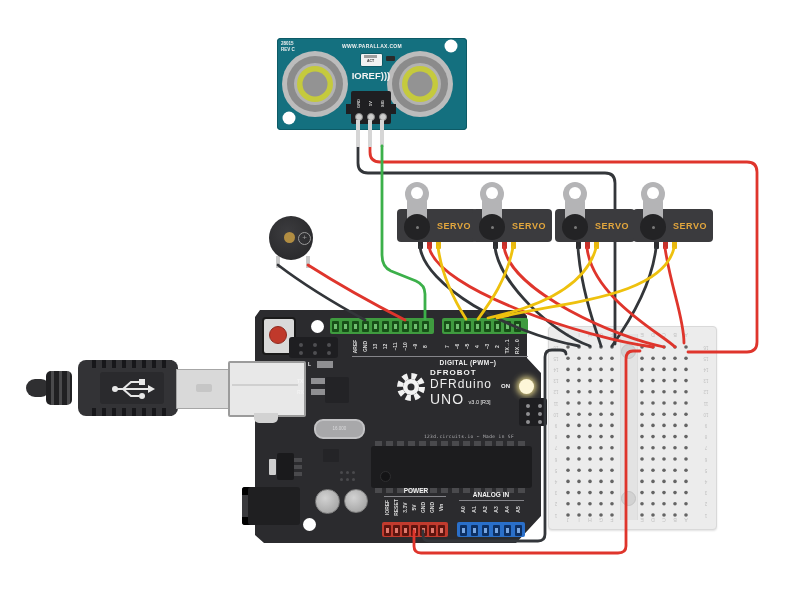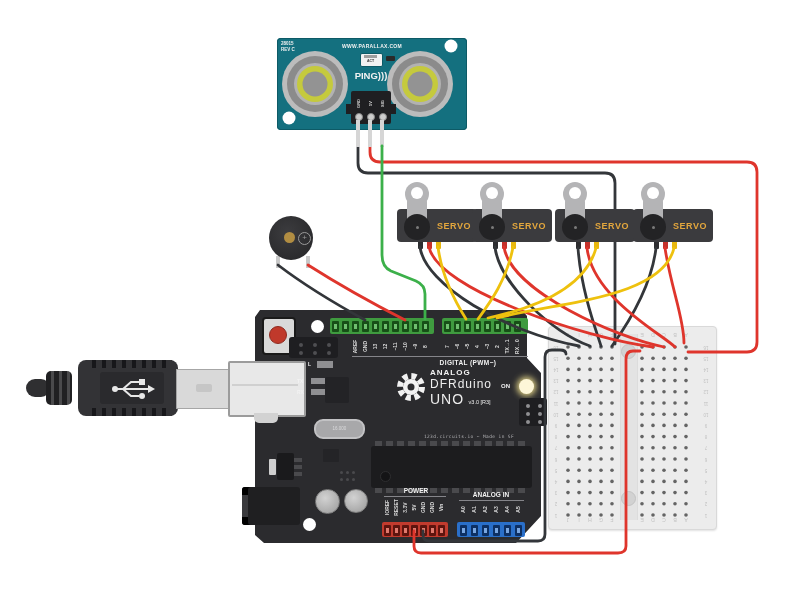--- a/index.html
+++ b/index.html
@@ -395,21 +395,21 @@
   <div class="abs" style="left:311px;top:389px;width:14px;height:6px;background:#8f8f92;"></div>
 
   <div class="abs" style="left:325px;top:377px;width:24px;height:26px;background:#232326;border-radius:2px;"></div>
 
   <svg class="abs" style="left:393px;top:369px;" width="36" height="36" viewBox="0 0 36 36">
     <circle cx="18" cy="18" r="11" fill="none" stroke="#f2f2f2" stroke-width="6" stroke-dasharray="5 3.64"></circle>
     <circle cx="18" cy="18" r="8" fill="#f2f2f2"></circle>
     <circle cx="18" cy="18" r="3.5" fill="#2b2b2e"></circle>
   </svg>
 
-  <div class="tinyw" style="left:430px;top:368px;font-size:8px;font-weight:bold;letter-spacing:1px;">ANALOG</div>
+  <div class="tinyw" style="left:430px;top:368px;font-size:8px;font-weight:bold;letter-spacing:1px;">DFROBOT</div>
   <div class="tinyw" style="left:430px;top:377px;font-size:12px;letter-spacing:1px;color:#ededed;">DFRduino</div>
   <div class="abs" style="left:430px;top:390px;color:#ededed;">
     <span style="font-size:14px;letter-spacing:1px;">UNO</span>
     <span style="font-size:5.5px;">v3.0 [R3]</span>
   </div>
 
   <span class="tinyw" style="left:501px;top:383px;font-size:6px;font-weight:bold;">ON</span>
   <div class="abs" style="left:519px;top:379px;width:15px;height:15px;border-radius:50%;background:#fdf6d8;box-shadow:0 0 6px 2px rgba(255,238,150,.9);"></div>
 
   <div class="abs" style="left:519px;top:398px;width:28px;height:28px;background:#1e1e21;border-radius:3px;"></div>
@@ -476,21 +476,21 @@
         <circle cx="174" cy="9" r="6.5" fill="#fff"></circle>
     </g>
   </svg>
   <div class="tinyw" style="left:281px;top:41px;font-size:4.5px;font-weight:bold;">28015</div>
   <div class="tinyw" style="left:281px;top:47px;font-size:4.5px;font-weight:bold;">REV C</div>
   <div class="tinyw" style="left:330px;top:43px;width:84px;text-align:center;font-size:5px;font-weight:bold;letter-spacing:.3px;">WWW.PARALLAX.COM</div>
   <div class="abs" style="left:360px;top:53px;width:21px;height:12px;background:#f2f2f2;border-radius:2px;border:1px solid #0d5a66;"></div>
   <div class="abs" style="left:364px;top:55px;width:13px;height:3px;background:#9e9e9e;"></div>
   <div class="abs" style="left:360px;top:59px;width:21px;text-align:center;font-size:3.5px;color:#333;font-weight:bold;">ACT</div>
   <div class="abs" style="left:386px;top:56px;width:9px;height:5px;background:#2a2a2a;border-radius:1px;"></div>
-  <div class="tinyw" style="left:340px;top:70px;width:62px;text-align:center;font-size:9.5px;font-weight:bold;">PING)))</div>
+  <div class="tinyw" style="left:340px;top:70px;width:62px;text-align:center;font-size:9.5px;font-weight:bold;">IOREF)))</div>
   <div class="abs" style="left:351px;top:91px;width:40px;height:33px;background:#1f1f22;border-radius:2px;"></div>
   <div class="abs" style="left:346px;top:104px;width:6px;height:10px;background:#1f1f22;"></div>
   <div class="abs" style="left:390px;top:104px;width:6px;height:10px;background:#1f1f22;"></div>
   <div id="sensorpins">
       <span class="vlab" style="font-size: 4px; left: 343px; top: 101px;">GND</span>
       <div style="position: absolute; left: 355px; top: 113px; width: 6px; height: 6px; border-radius: 50%; background: rgb(205, 205, 205); border: 1px solid rgb(138, 138, 138);"></div>
       <div style="position: absolute; left: 356px; top: 120px; width: 4px; height: 27px; background: rgb(214, 214, 214);"></div>
       <span class="vlab" style="font-size: 4px; left: 355px; top: 101px;">5V</span>
       <div style="position: absolute; left: 367px; top: 113px; width: 6px; height: 6px; border-radius: 50%; background: rgb(205, 205, 205); border: 1px solid rgb(138, 138, 138);"></div>
       <div style="position: absolute; left: 368px; top: 120px; width: 4px; height: 27px; background: rgb(214, 214, 214);"></div>

